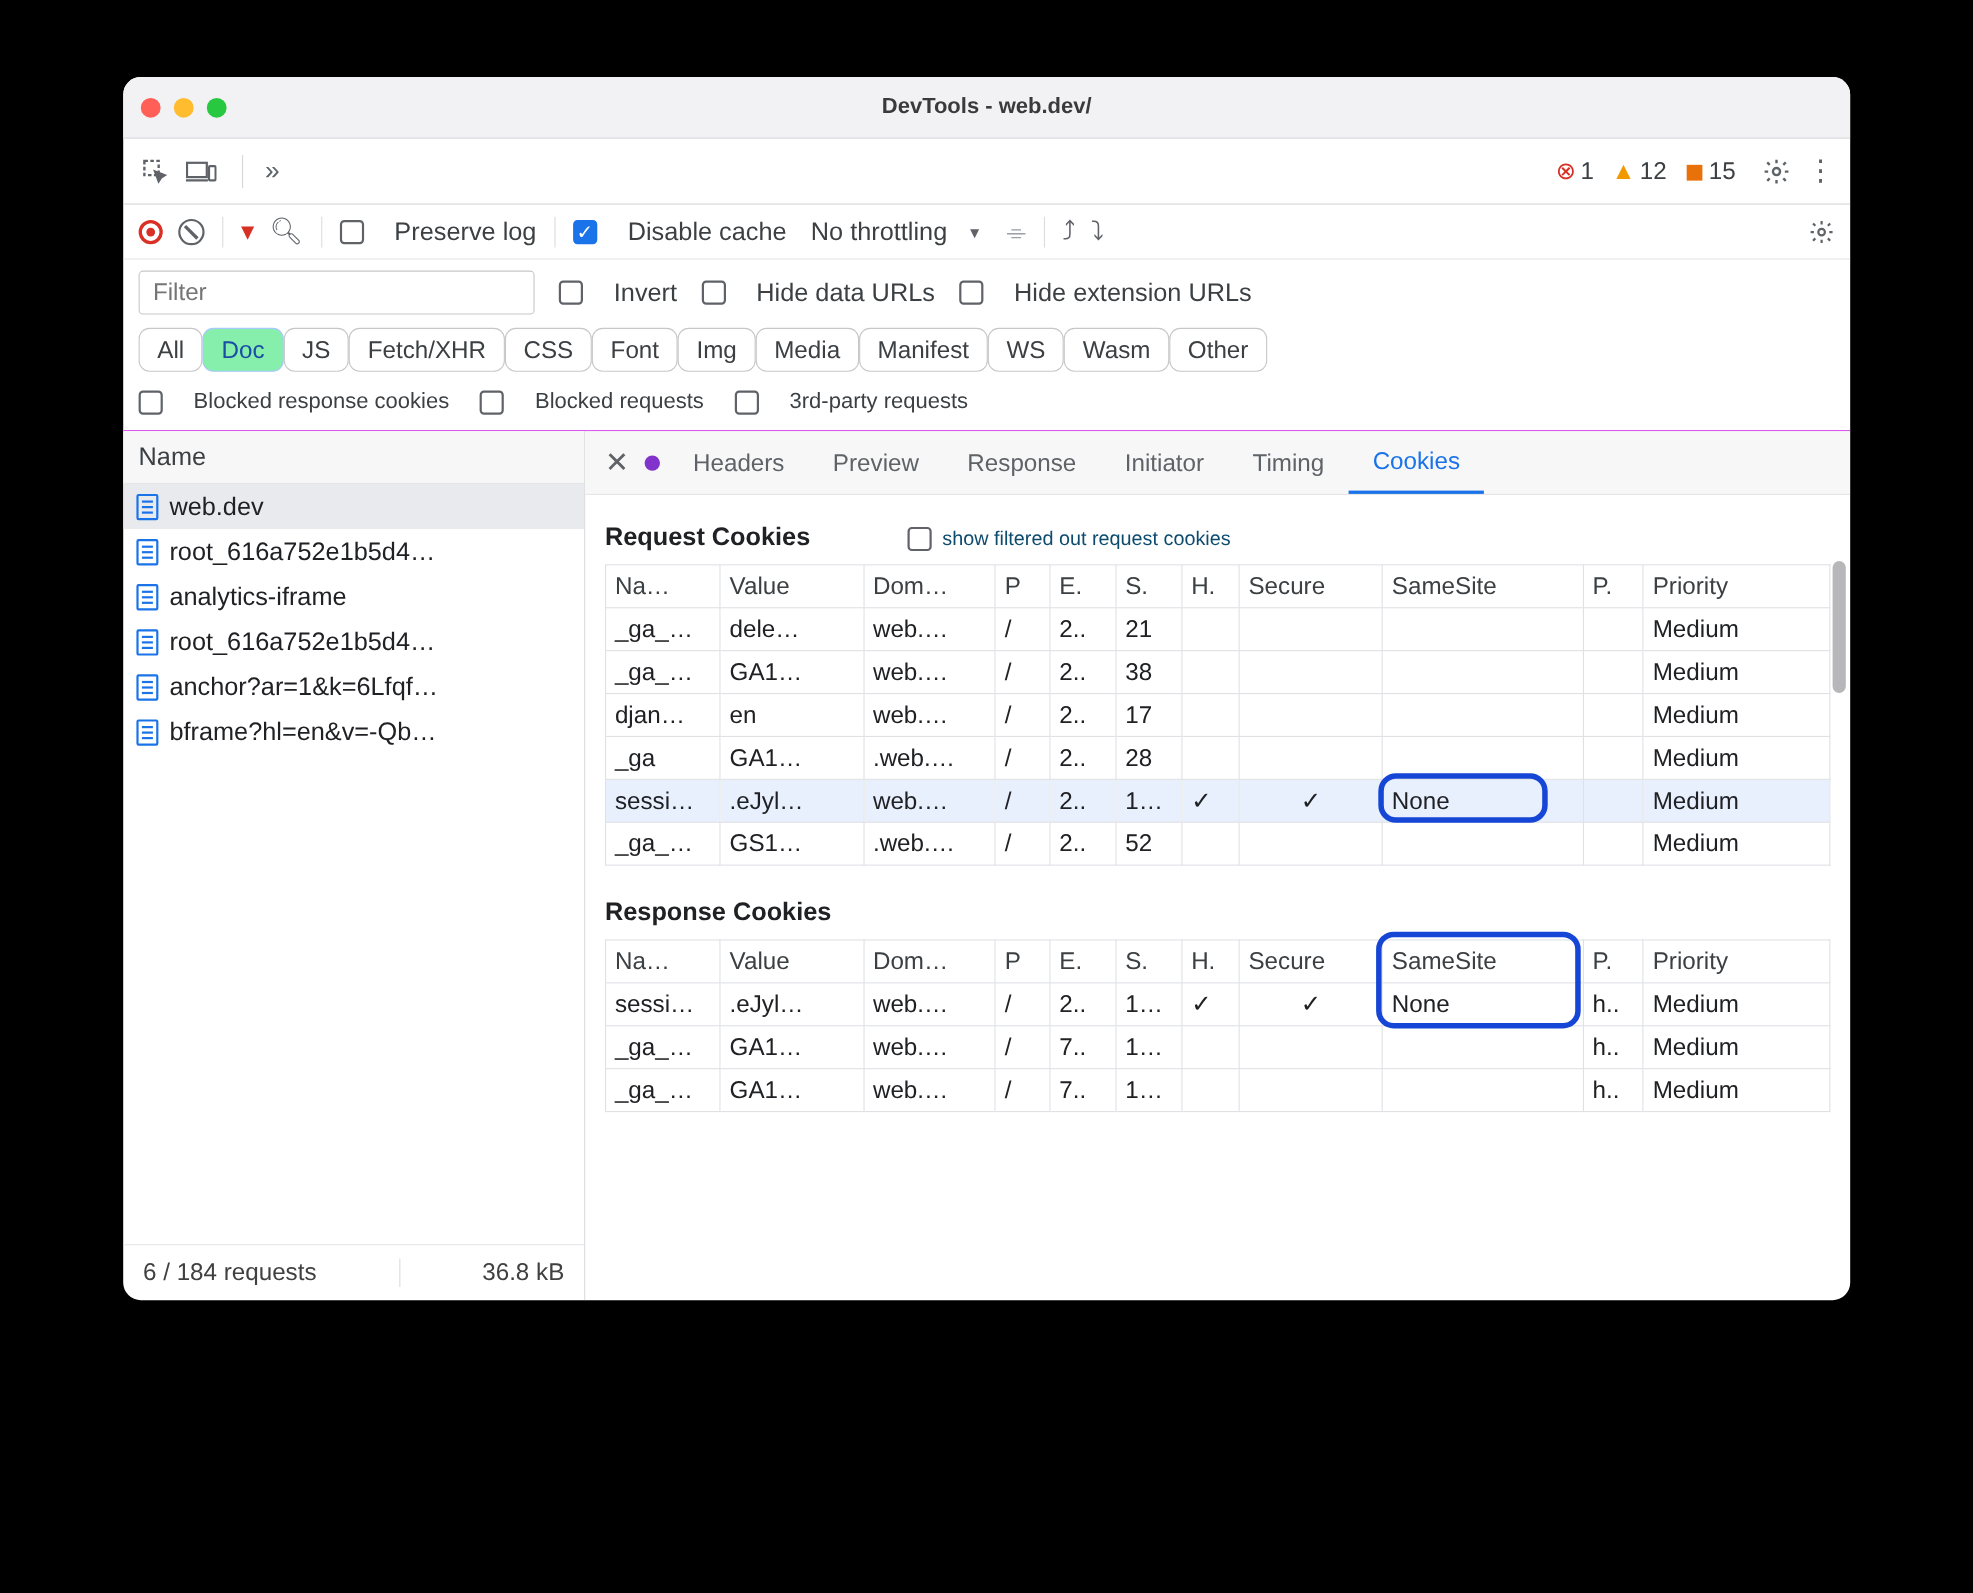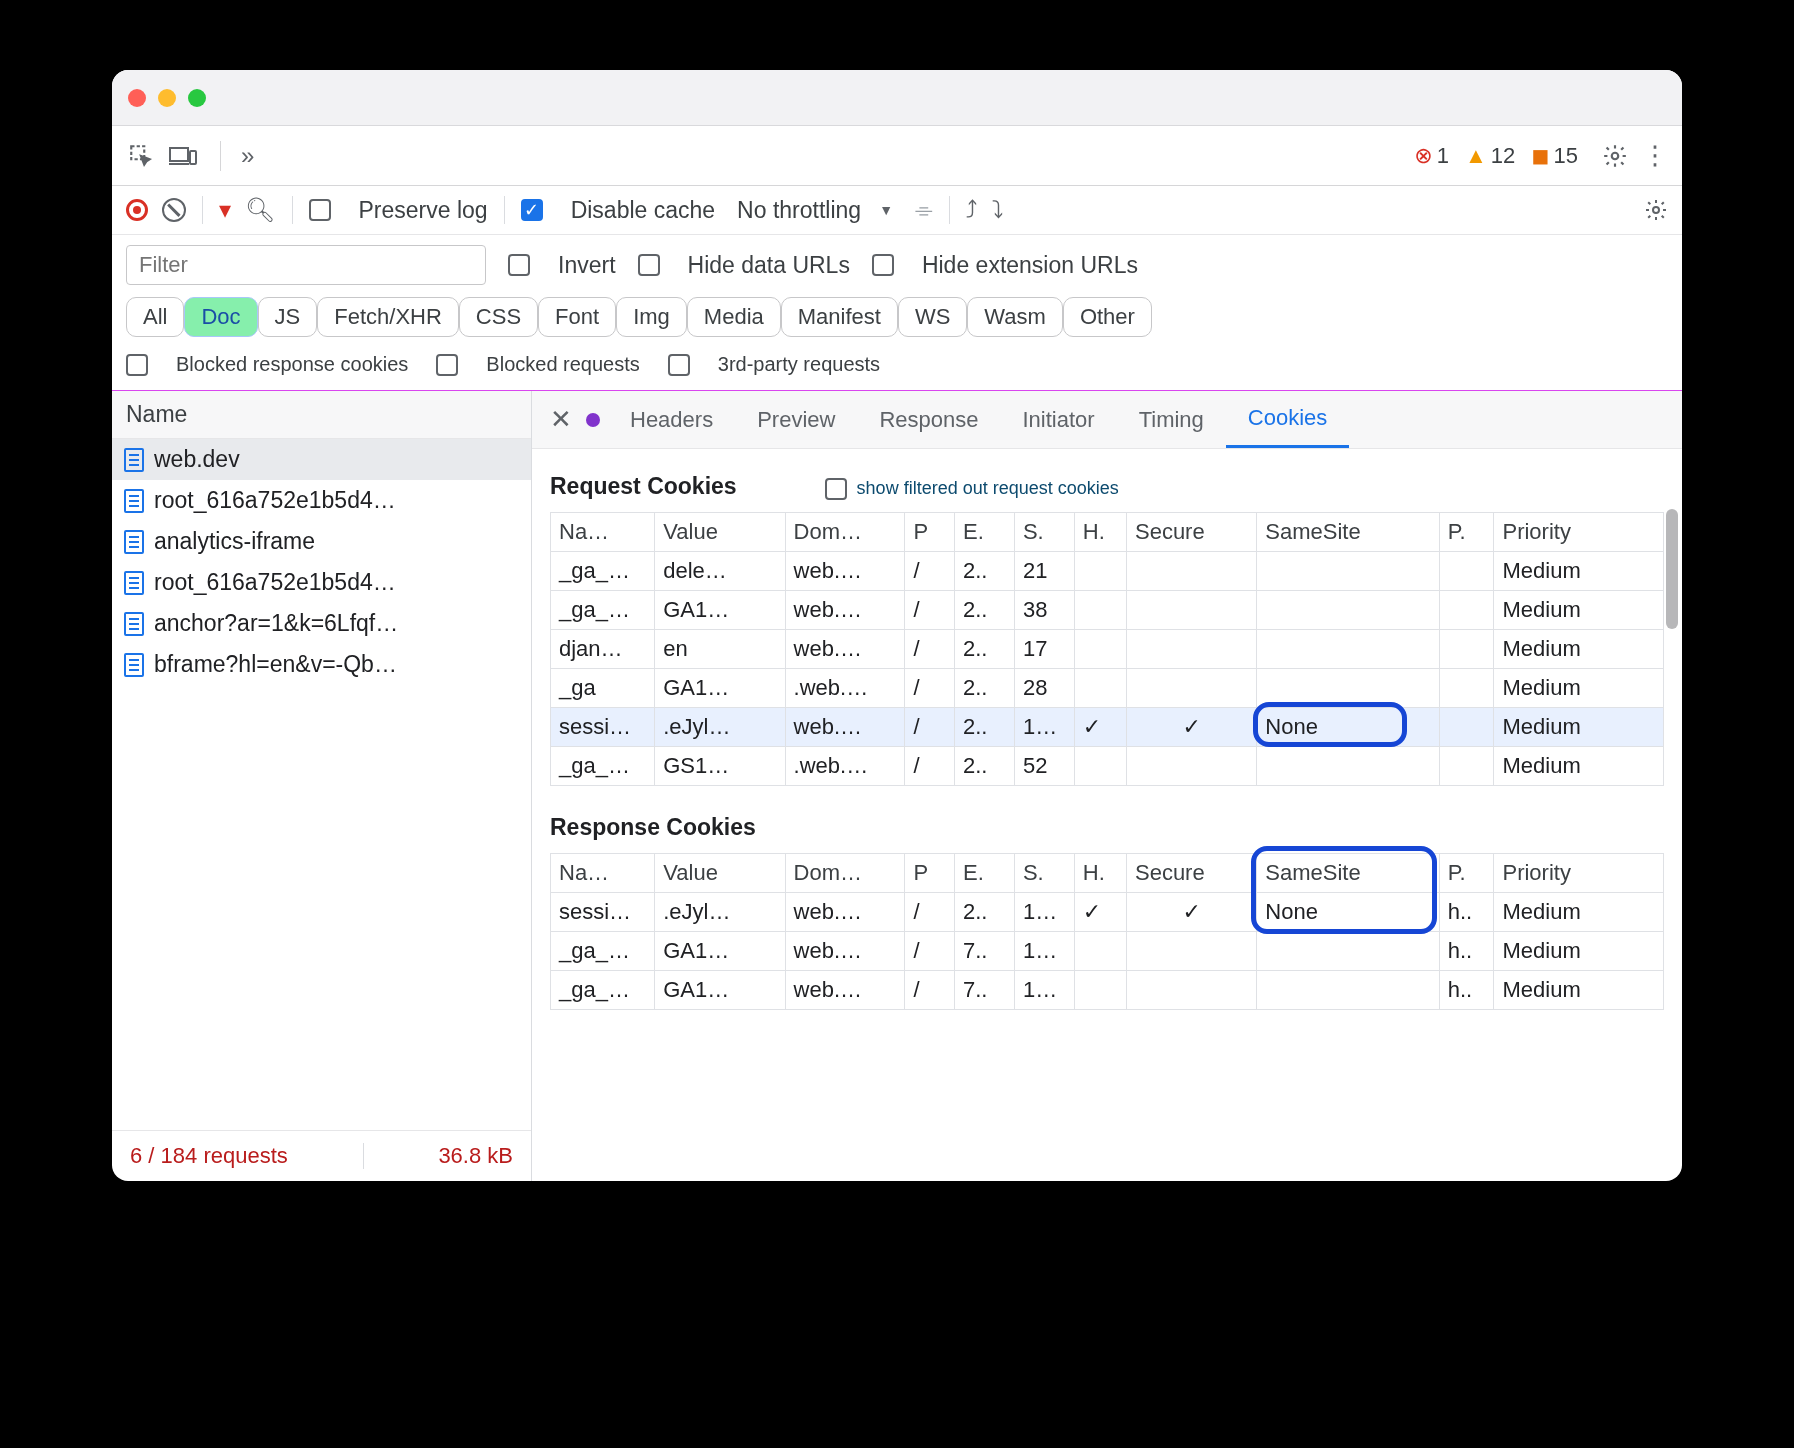--- a/index.html
+++ b/index.html
@@ -102,21 +102,21 @@
   .sidebar {
     width: 420px; border-right:1px solid #dadce0; display:flex; flex-direction:column;
     font-size: 23px;
   }
   .sidebar-header { padding: 10px 14px; font-weight:400; color:#3c4043; background:#f7f7f8; border-bottom:1px solid #e6e6e8;}
   .reqlist { flex:1; overflow:auto; }
   .req-item { display:flex; align-items:center; gap:10px; padding: 7px 12px; cursor:pointer; white-space:nowrap; overflow:hidden; text-overflow:ellipsis;}
   .req-item.selected { background:#e8eaed; }
   .doc-ico { width:20px; height:24px; border:2px solid #1a73e8; border-radius:2px; position:relative; flex-shrink:0;}
   .doc-ico::before{content:"";position:absolute;left:3px;right:3px;top:4px;height:2px;background:#1a73e8;box-shadow:0 5px 0 #1a73e8,0 10px 0 #1a73e8;}
-  .sidebar-footer { display:flex; justify-content:space-between; padding: 12px 18px; border-top:1px solid #e6e6e8; font-size:22px; color:#b91c1c;}
+  .sidebar-footer { display:flex; justify-content:space-between; padding: 12px 18px; border-top:1px solid #e6e6e8; font-size:22px; color:#404040;}
   .sidebar-footer .vsep{ width:1px; background:#dadce0; margin:0 8px;}
 
   .detail { flex:1; display:flex; flex-direction:column; overflow:hidden; }
   .detail-tabs {
     display:flex; align-items:center; height:58px; background:#f7f7f8;
     border-bottom:1px solid #e6e6e8; font-size:22px; color:#5f6368; padding:0 10px;
   }
   .close-x { width:38px;text-align:center; font-size:26px; color:#5f6368; cursor:pointer;}
   .dotsm { width:14px;height:14px;border-radius:50%;background:#8133cc; margin:0 8px 0 6px;}
   .dtab { padding: 0 22px; height:100%; display:flex; align-items:center; cursor:pointer;}
@@ -154,20 +154,21 @@
 <body>
 
 <div class="window">
 
   <div class="titlebar">
     <div class="traffic">
       <span class="dot red"></span>
       <span class="dot yellow"></span>
       <span class="dot green"></span>
     </div>
+    <div class="titlebar-title">DevTools - web.dev/</div>
   </div>
 
   <div class="tabbar">
     <span class="ico">
       <svg width="26" height="26" viewBox="0 0 24 24" fill="none" stroke="#5f6368" stroke-width="2">
           <rect x="3" y="3" width="12" height="12" stroke-dasharray="3 2"></rect>
           <path d="M12 12 l8 3 -3 2 -2 3z" fill="#5f6368"></path>
         </svg>
     </span>
     <span class="ico">

